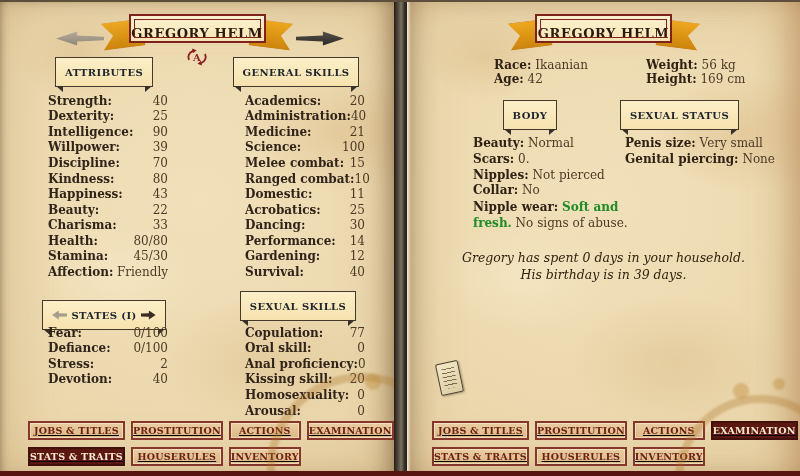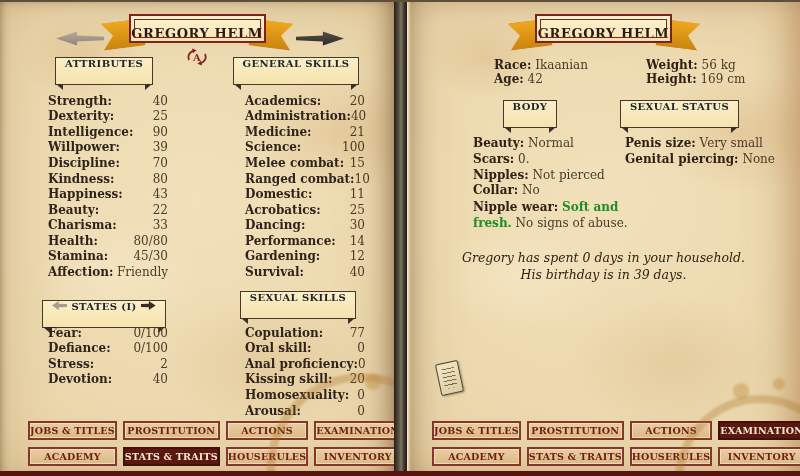--- a/index.html
+++ b/index.html
@@ -46,22 +46,22 @@
   
   .arrow { position:absolute; top:31px; height:15px; width:48px; cursor:pointer; }
   .arrow.prev { left:56px;  background:linear-gradient(180deg,#b6ad9f,#8d8476);
     clip-path:polygon(0 50%,44% 4%,44% 30%,100% 38%,100% 62%,44% 70%,44% 96%); }
   .arrow.next { right:50px; background:linear-gradient(180deg,#57524b,#2c2824);
     clip-path:polygon(100% 50%,56% 4%,56% 30%,0 38%,0 62%,56% 70%,56% 96%); }
   .auto-icon { position:absolute; top:46px; left:50%; transform:translateX(-50%); width:26px; height:22px; cursor:pointer; }
 
   
   .ribbon { position:absolute; height:36px; display:flex; justify-content:center; align-items:flex-start; }
-  .r-box { position:relative; height:28px; padding:0 9px; background:linear-gradient(180deg,#fcefc8,#f6e2ae);
-    border:1.5px solid #45392b; display:flex; gap:4px; }
+  .r-box { position:relative; height:28px; padding:14px 9px; background:linear-gradient(180deg,#fcefc8,#f6e2ae);
+    border:1.5px solid #45392b; display:flex; align-items:center; gap:4px; }
   .r-box::before, .r-box::after { content:""; position:absolute; bottom:-6px; width:0; height:0; }
   .r-box::before { left:0;  border-top:6px solid #38302a; border-left:7px solid transparent; }
   .r-box::after  { right:0; border-top:6px solid #38302a; border-right:7px solid transparent; }
   .s-wing { position:absolute; top:7px; width:34px; height:17px; z-index:-1;
     background:linear-gradient(180deg,#e8a31c,#c9820b);
     filter:drop-shadow(1px 0 0 #6e3210) drop-shadow(-1px 0 0 #6e3210) drop-shadow(0 1px 0 #6e3210) drop-shadow(0 -1px 0 #6e3210); }
   .s-wing.l { left:-19px;  clip-path:polygon(100% 0,100% 100%,0 100%,24% 50%,0 0); }
   .s-wing.r { right:-19px; clip-path:polygon(0 0,0 100%,100% 100%,76% 50%,100% 0); }
   .r-title { font-size:10px; font-weight:bold; letter-spacing:.4px; color:#20262f; white-space:nowrap; }
   .mini-arrow { display:inline-block; width:15px; height:9px; cursor:pointer;
@@ -88,22 +88,22 @@
     font-style:italic; font-weight:normal; font-size:12.5px; line-height:16.5px; color:#31220f; }
 
   
   .note { position:absolute; left:31px; top:362px; width:23px; height:32px; transform:rotate(-12deg);
     background:linear-gradient(160deg,#f2e7c6,#ddcda2); border:1.5px solid #4a4136; border-radius:2px;
     cursor:pointer; box-shadow:1px 1px 2px rgba(60,40,20,.4); }
   .note::before { content:""; position:absolute; left:4px; right:4px; top:5px; bottom:5px;
     background:repeating-linear-gradient(180deg, rgba(90,75,50,.75) 0 1px, transparent 1px 4px); }
 
   
-  .tab-grid { position:absolute; top:421px; display:grid; grid-template-columns:repeat(4,1fr);
-    column-gap:6px; row-gap:7px; z-index:4; }
+  .tab-grid { position:absolute; top:421px; display:grid; grid-template-columns:repeat(5,1fr);
+    column-gap:6px; row-gap:7px; z-index:4;text-decoration:underline; }
   .tab-grid.left-tabs  { left:28px; width:350px; }
   .tab-grid.right-tabs { left:25px; width:351px; }
   .tab { height:19px; border:2px solid #86362a; background:linear-gradient(180deg,#e9cda2,#dcb987);
     box-shadow:inset 0 0 0 1px rgba(255,242,214,.55);
     font-family:"DejaVu Serif","Liberation Serif",serif; font-size:9.5px; font-weight:bold; letter-spacing:.2px;
     color:#6e2014; cursor:pointer; white-space:nowrap; padding:0; line-height:15px; }
   .tab.active { background:#5c1711; color:#f6ead0; border-color:#42100a; box-shadow:none; }
 
   
   .stain, .blob { position:absolute; border-radius:50%; pointer-events:none; z-index:6; filter:blur(1px); }

